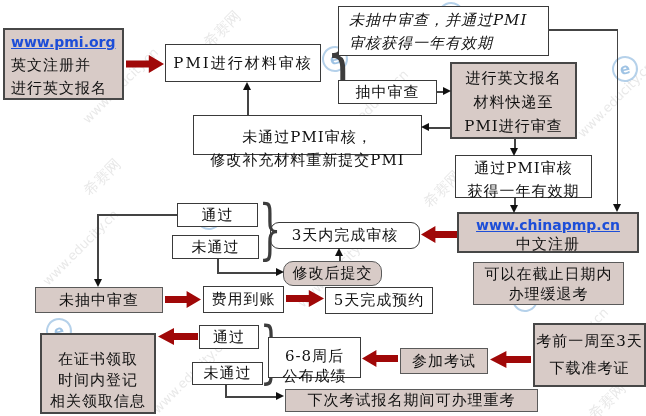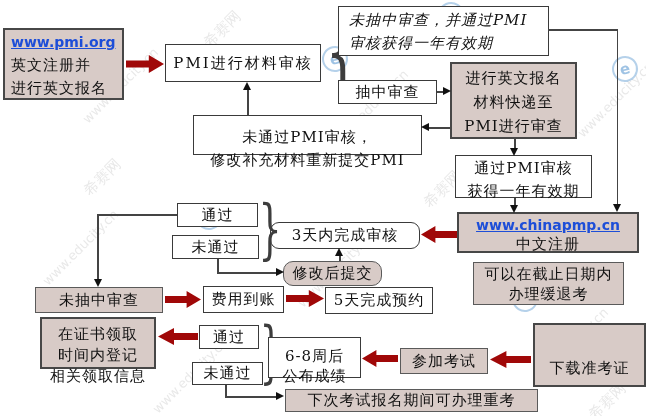--- a/index.html
+++ b/index.html
@@ -136,21 +136,21 @@
 
   <div class="box" style="left:203px;top:286px;width:81px;height:27px;line-height:25px;">
     <span>费用到账</span>
   </div>
   <div class="red-r" style="left:286px;top:290px;width:38px;height:17px;"></div>
 
   <div class="box" style="left:325px;top:287px;width:108px;height:27px;line-height:25px;">
     <span>5天完成预约</span>
   </div>
 
-  <div class="box pink bold-border" style="left:40px;top:317px;width:116px;height:52px;line-height:21px;padding-top:5px;">
+  <div class="box pink bold-border" style="left:40px;top:333px;width:116px;height:81px;line-height:21px;padding-top:14px;">
     <span>在证书领取</span><br>
     <span>时间内登记</span><br>
     <span>相关领取信息</span>
   </div>
   <div class="red-l" style="left:158px;top:328px;width:40px;height:17px;"></div>
 
   <div class="box" style="left:199px;top:325px;width:60px;height:24px;line-height:22px;">
     <span>通过</span>
   </div>
   <div class="box" style="left:192px;top:362px;width:71px;height:23px;line-height:21px;">
@@ -163,21 +163,21 @@
     <span>公布成绩</span>
   </div>
   <div class="red-l" style="left:362px;top:350px;width:36px;height:17px;"></div>
 
   <div class="box pink" style="left:400px;top:348px;width:88px;height:26px;line-height:24px;">
     <span>参加考试</span>
   </div>
   <div class="red-l" style="left:490px;top:351px;width:41px;height:17px;"></div>
 
   <div class="box pink bold-border" style="left:533px;top:323px;width:113px;height:64px;line-height:27px;padding-top:3px;">
-    <br>
+    <span>考前一周至3天</span><br>
     <span>下载准考证</span>
   </div>
 
   <div class="box pink" style="left:285px;top:389px;width:253px;height:23px;line-height:21px;">
     <span>下次考试报名期间可办理重考</span>
   </div>
 
   <div class="line v" style="left:247px;top:89px;height:26px;"></div>
   <div class="ah ah-up" style="left:243px;top:82px;"></div>
 

